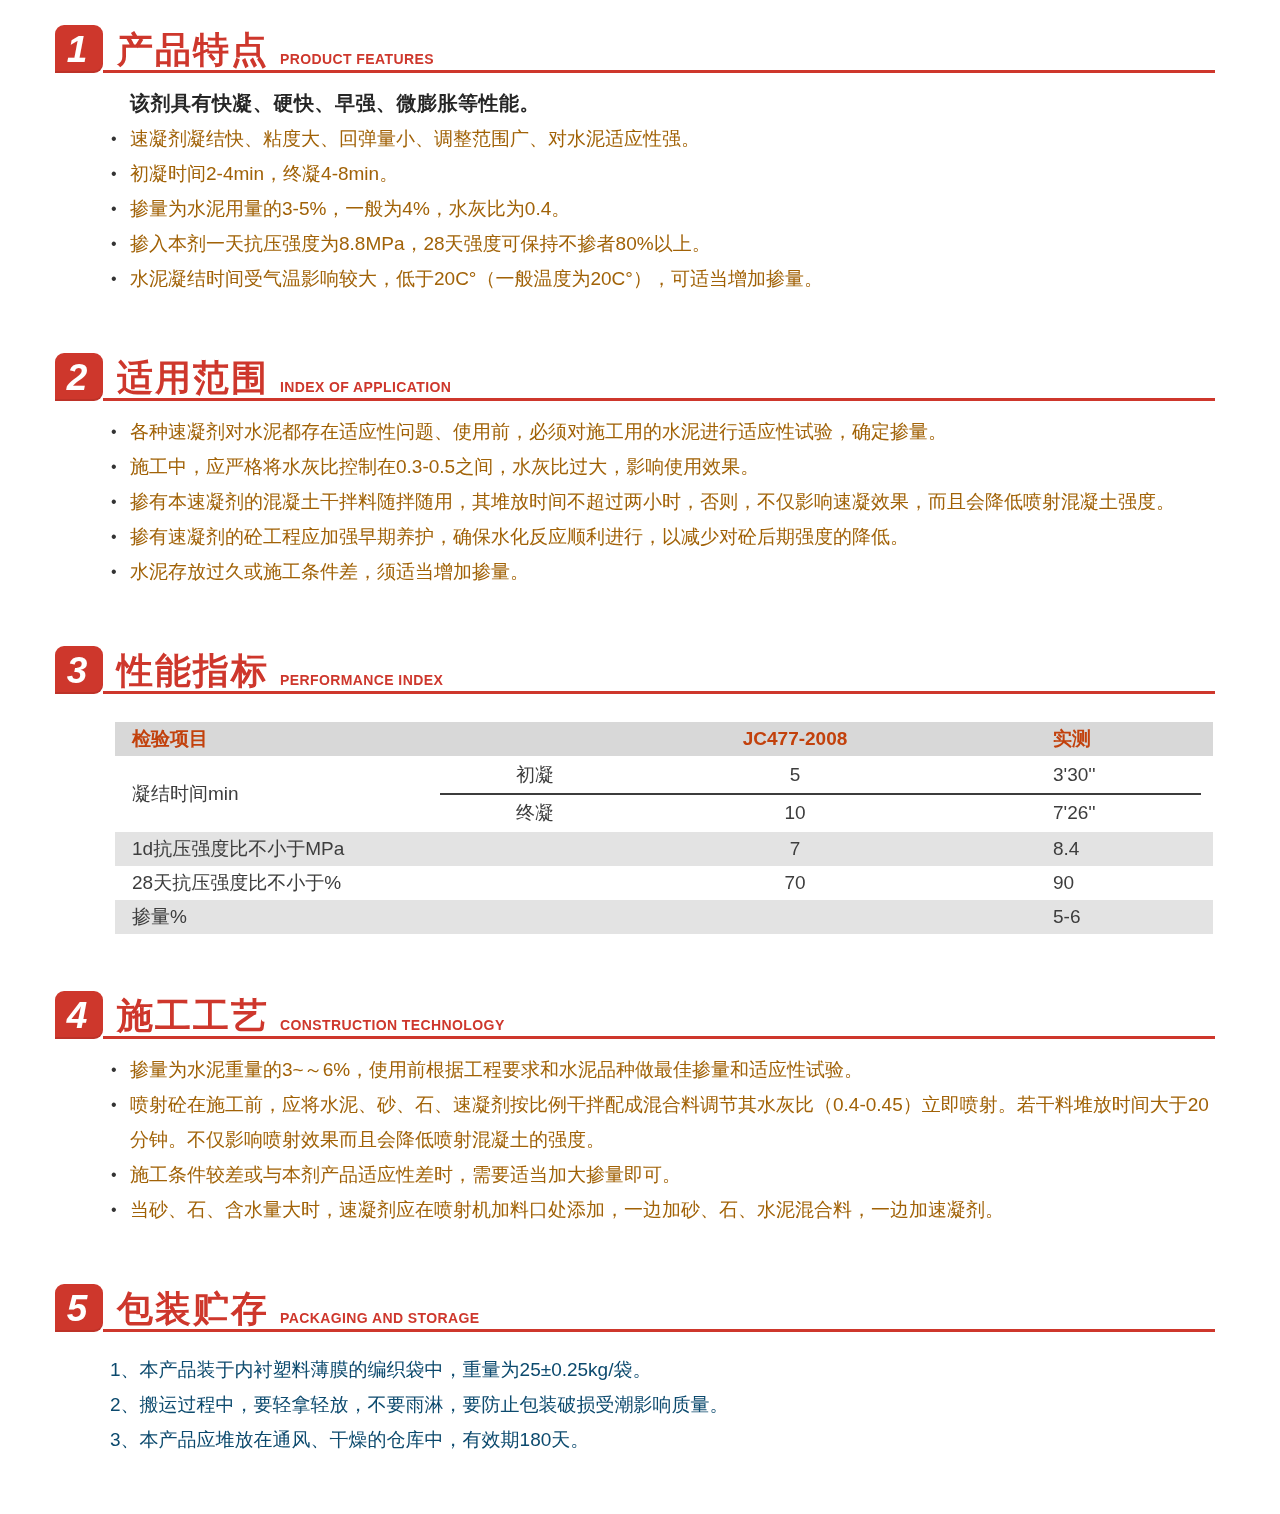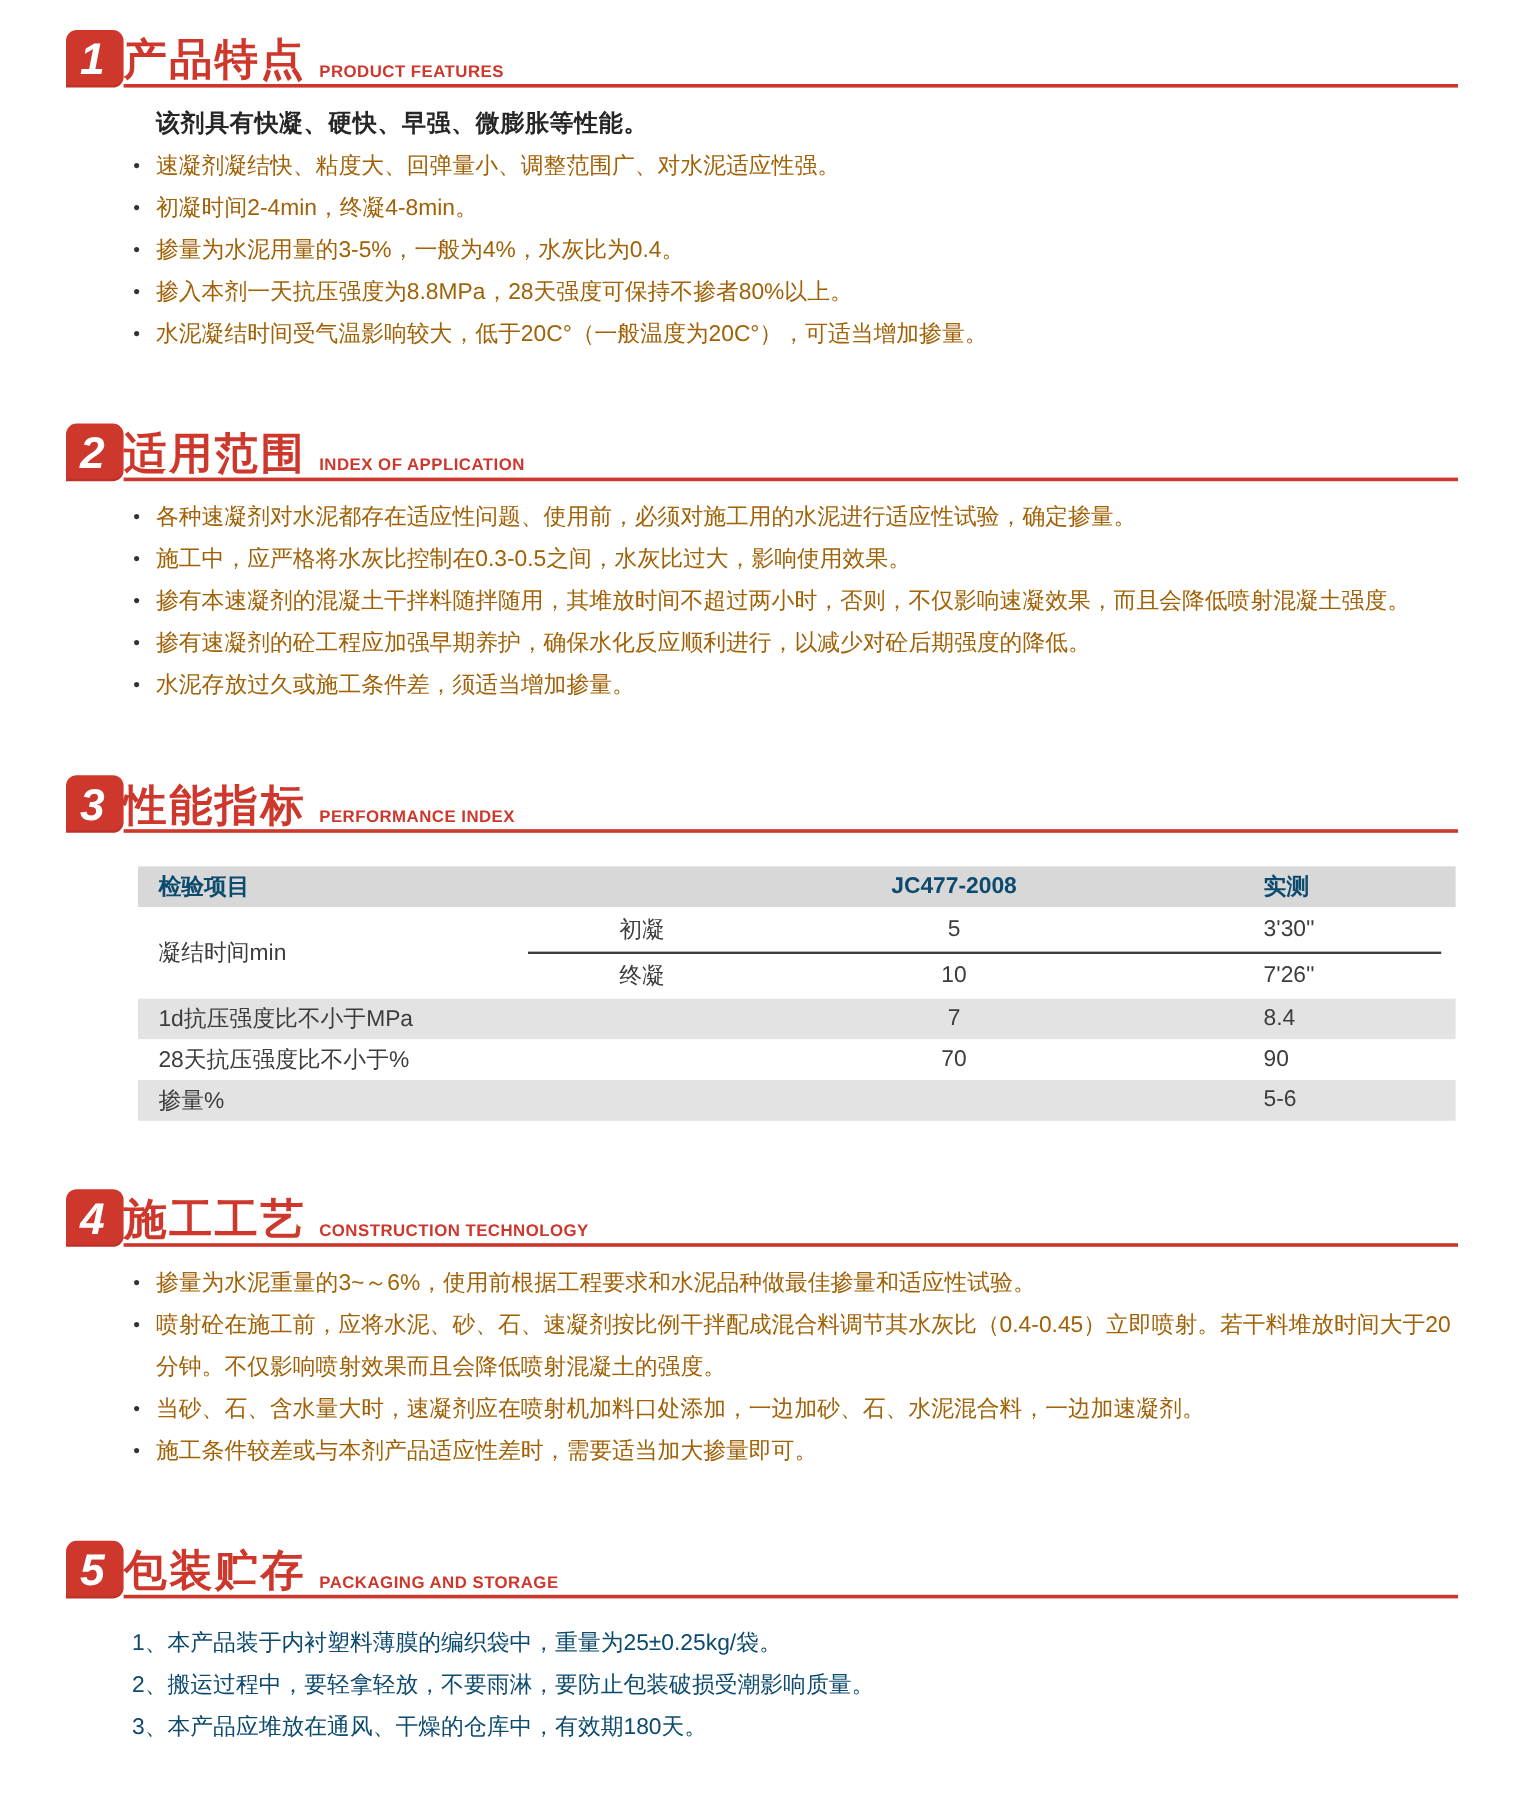--- a/index.html
+++ b/index.html
@@ -23,21 +23,21 @@
     display:flex; align-items:center; justify-content:center;
     box-shadow:inset 0 -2px 0 rgba(0,0,0,0.08);
   }
   .badge-num {
     color:#ffffff; font-size:37px; font-weight:700; font-style:italic;
     transform:translateX(-2px); line-height:1;
   }
   .head-right {
     flex:1; display:flex; align-items:flex-end;
     border-bottom:3px solid var(--accent,#ce372c);
-    padding-left:0; gap:11px; min-width:0;
+    padding-left:14px; gap:11px; min-width:0;
   }
   .title-zh {
     color:var(--accent,#ce372c);
     font-size:36px; font-weight:700; letter-spacing:2px;
     line-height:1; margin-bottom:2px; white-space:nowrap;
   }
   .title-en {
     color:var(--accent,#ce372c);
     font-size:14px; font-weight:700; letter-spacing:0.4px;
     line-height:1; margin-bottom:4px; white-space:nowrap;
@@ -57,21 +57,21 @@
   .bullets li::before {
     content:"•"; position:absolute; left:1px; top:0;
     font-size:16px; color:#333;
   }
   .numlist p { font-size:19px; line-height:35px; color:#0c4a6e; }
   .numlist { margin-top:20px; }
 
   
   .ptable { margin-top:28px; margin-left:60px; width:1098px; font-size:19px; color:#3d3d3d; }
   .grid4 { display:grid; grid-template-columns:300px 240px 280px 1fr; align-items:center; }
-  .t-head { height:34px; background:var(--th-bg,#d8d8d8); font-weight:700; color:#0c4a6e; }
+  .t-head { height:34px; background:var(--th-bg,#d8d8d8); font-weight:700; color:#c2410c; }
   .t-row  { height:34px; }
   .t-row.stripe { background:var(--stripe,#e3e3e3); }
   .c1 { padding-left:17px; }
   .c2 { text-align:center; }
   .c3 { text-align:center; }
   .c4 { padding-left:118px; }
   .t-setting {
     position:relative; background:#ffffff;
     display:grid; grid-template-columns:300px 240px 280px 1fr;
     grid-template-rows:38px 38px; align-items:center;
@@ -188,22 +188,22 @@
       </div>
       <div class="head-right">
         <h2 class="title-zh">施工工艺</h2>
         <span class="title-en">CONSTRUCTION TECHNOLOGY</span>
       </div>
     </header>
     <div class="sec-body">
       <ul class="bullets">
         <li>掺量为水泥重量的3~～6%，使用前根据工程要求和水泥品种做最佳掺量和适应性试验。</li>
         <li>喷射砼在施工前，应将水泥、砂、石、速凝剂按比例干拌配成混合料调节其水灰比（0.4-0.45）立即喷射。若干料堆放时间大于20分钟。不仅影响喷射效果而且会降低喷射混凝土的强度。</li>
+        <li>施工条件较差或与本剂产品适应性差时，需要适当加大掺量即可。</li>
         <li>当砂、石、含水量大时，速凝剂应在喷射机加料口处添加，一边加砂、石、水泥混合料，一边加速凝剂。</li>
-        <li>施工条件较差或与本剂产品适应性差时，需要适当加大掺量即可。</li>
       </ul>
     </div>
   </section>
 
   <section class="sec">
     <header class="sec-header">
       <div class="badge">
         <span class="badge-num">5</span>
       </div>
       <div class="head-right">

